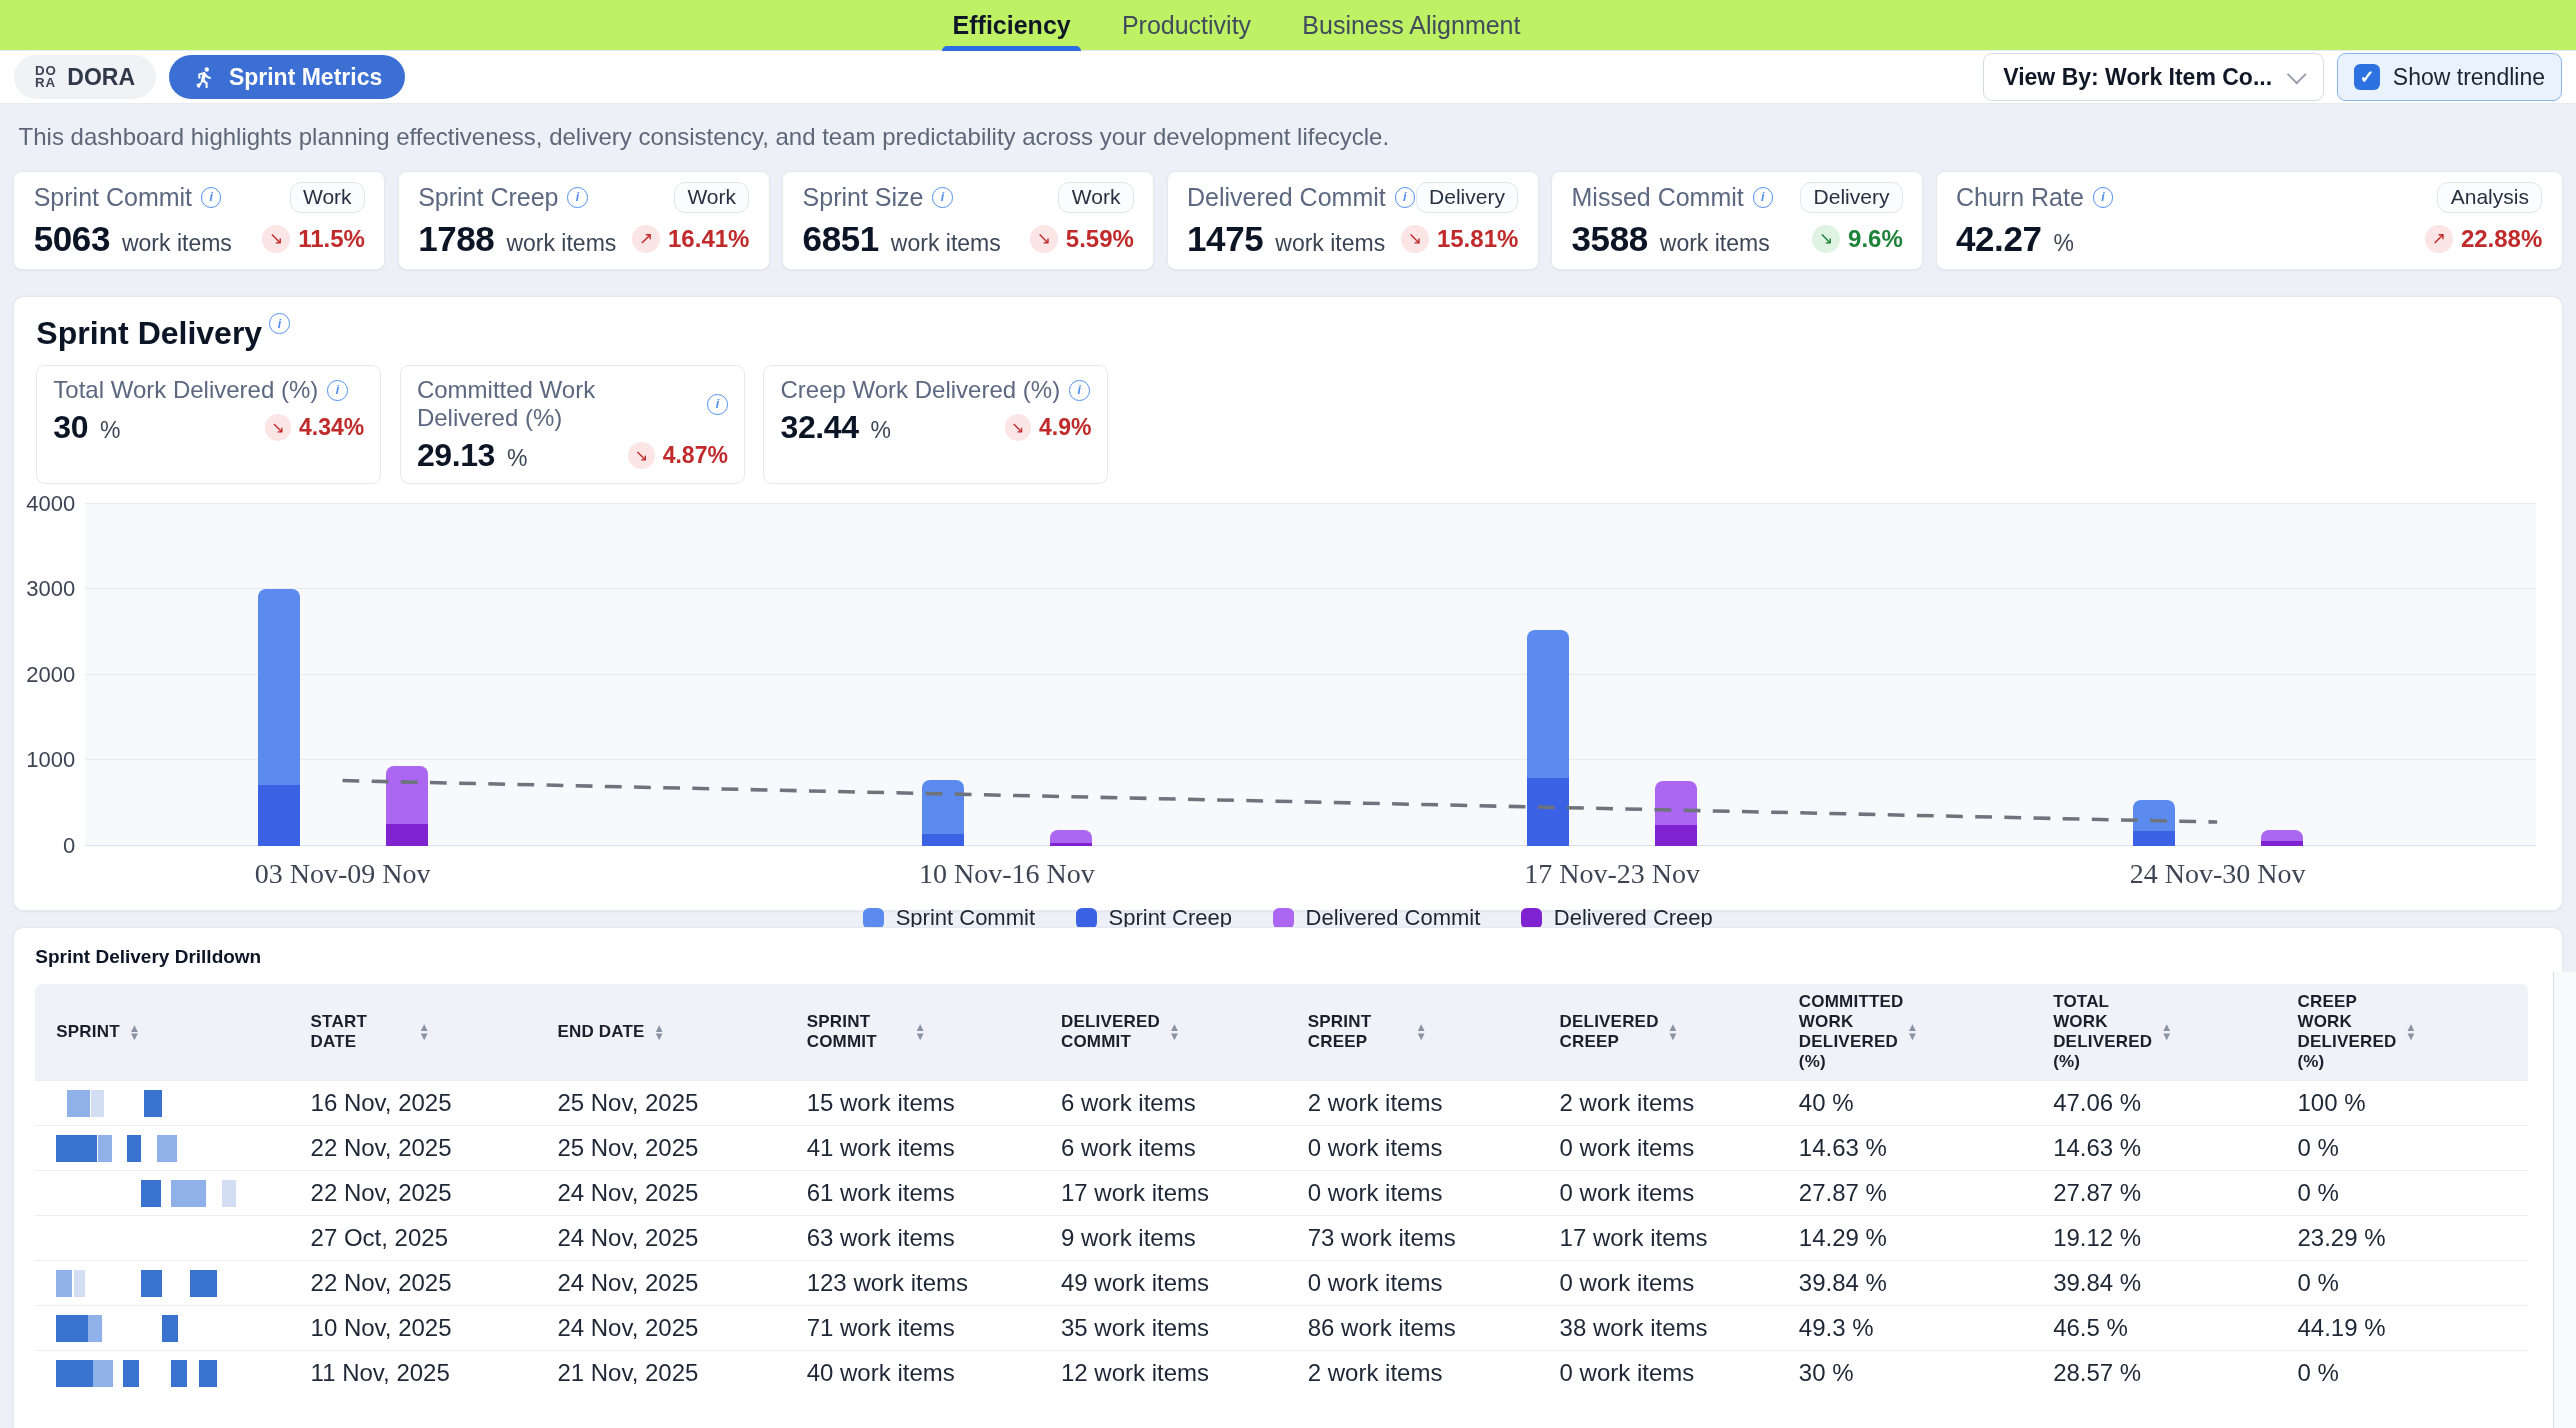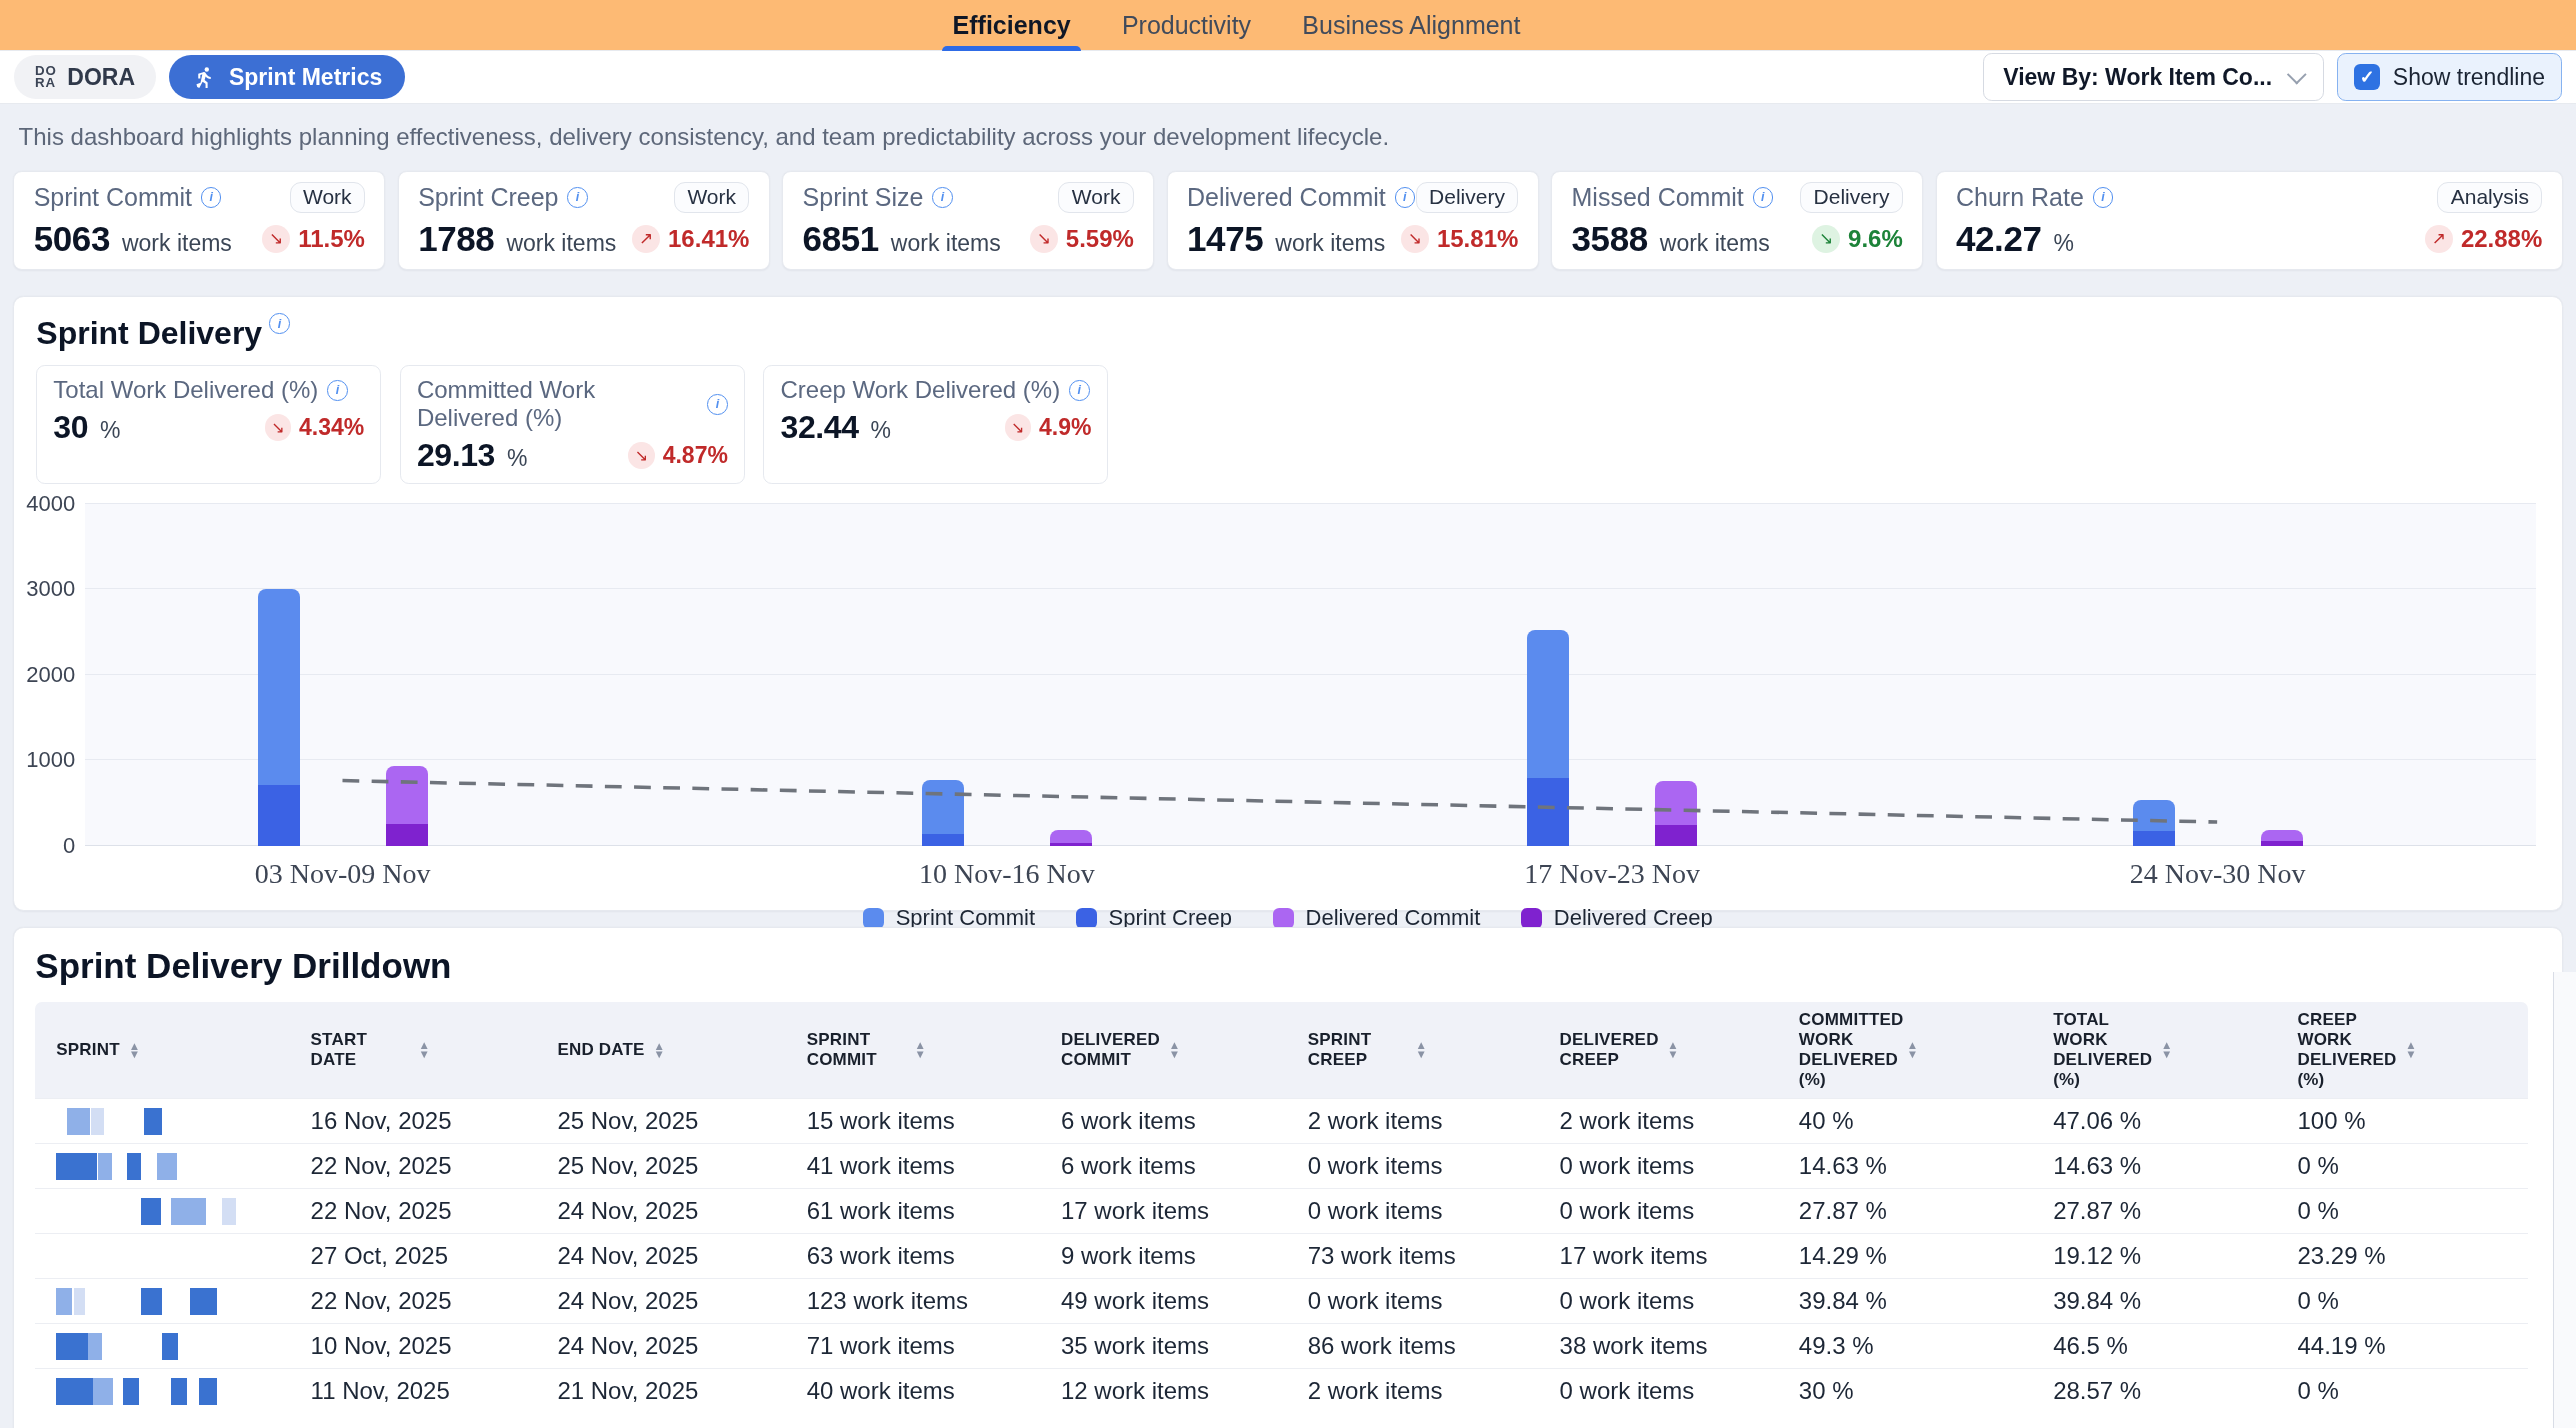--- a/index.html
+++ b/index.html
@@ -1,20 +1,20 @@
 <!DOCTYPE html>
 <html style="font-size:14px"><head>
 <meta charset="utf-8">
 <style>
   html,body{margin:0;padding:0;}
   body{font-family:"Liberation Sans",sans-serif;-webkit-font-smoothing:antialiased;color:#1d2736;}
   .page{position:relative;width:2576px;height:1429px;background:#edf0f6;overflow:hidden;}
 
   
-  .topnav{position:relative;height:50px;background:#fdba74;border-bottom:0.9px solid #e7eaef;}
+  .topnav{position:relative;height:50px;background:#bef264;border-bottom:0.9px solid #e7eaef;}
   .tabs{position:absolute;left:942px;top:0;height:100%;display:flex;gap:30px;}
   .tab{position:relative;display:flex;align-items:center;padding:0 10.6px;font-size:25px;color:#414b5b;cursor:default;}
   .tab.active{color:#0f1726;font-weight:700;}
   .tab .underline{position:absolute;left:0;right:0;bottom:-0.9px;height:5.3px;border-radius:5.3px 5.3px 0 0;background:#2e6be6;}
 
   
   .toolbar{height:52px;background:#fff;border-bottom:0.9px solid #e7eaef;display:flex;align-items:center;justify-content:space-between;padding:0 14px;}
   .toolbar-left,.toolbar-right{display:flex;align-items:center;gap:13.3px;}
   .pill-dora{display:flex;align-items:center;gap:10.6px;background:#f1f2f5;border-radius:883px;height:44px;padding:0 21px;font-size:23px;font-weight:600;color:#30394a;}
   .dora-logo{display:flex;flex-direction:column;font-size:13.3px;font-weight:800;line-height:.92;letter-spacing:0.9px;color:#3c4556;}
@@ -68,21 +68,21 @@
   .bar-main{position:absolute;bottom:0;width:100%;border-radius:8px 8px 0 0;}
   .bar-sub{position:absolute;bottom:0;width:100%;}
   .trend-svg{position:absolute;left:0;top:0;width:100%;height:100%;overflow:visible;}
   .xlabel{position:absolute;top:354px;transform:translateX(-50%);font-size:28px;color:#3d4554;white-space:nowrap;font-family:Liberation Serif, serif;}
   .legend{display:flex;justify-content:center;align-items:center;gap:41px;margin-top:12.4px;}
   .legend-item{display:flex;align-items:center;gap:11.5px;font-size:22px;color:#1c2533;}
   .swatch{width:21px;height:21px;border-radius:6.2px;}
 
   
   .drilldown{position:relative;margin-top:16px;padding:17.7px 21px;height:530px;}
-  .dd-title{font-size:35px;font-weight:700;color:#0c1526;}
+  .dd-title{font-size:19px;font-weight:700;color:#0c1526;}
   table{width:calc(100% - 12.4px);margin-top:16px;border-collapse:collapse;table-layout:fixed;}
   thead th{background:#f0f2f8;text-align:left;vertical-align:middle;padding:8px 0 8px 21px;font-size:17px;font-weight:700;text-transform:uppercase;color:#19202c;letter-spacing:0.2px;}
   thead th:first-child{border-radius:7px 0 0 0;}
   thead th:last-child{border-radius:0 7px 0 0;}
   .hwrap{display:inline-flex;align-items:center;gap:8.8px;vertical-align:middle;}
   .hlabel{display:inline-block;max-width:99px;line-height:1.18;}
   .sort{display:flex;flex-direction:column;color:#8a93a5;font-size:11.5px;line-height:.78;}
   tbody td{height:44px;padding:0 0 0 21px;font-size:24px;color:#1d2736;border-top:0.9px solid #eceef3;white-space:nowrap;}
   .blocks{position:relative;height:26.5px;width:212px;}
   .blk{position:absolute;top:0;height:26.5px;}

